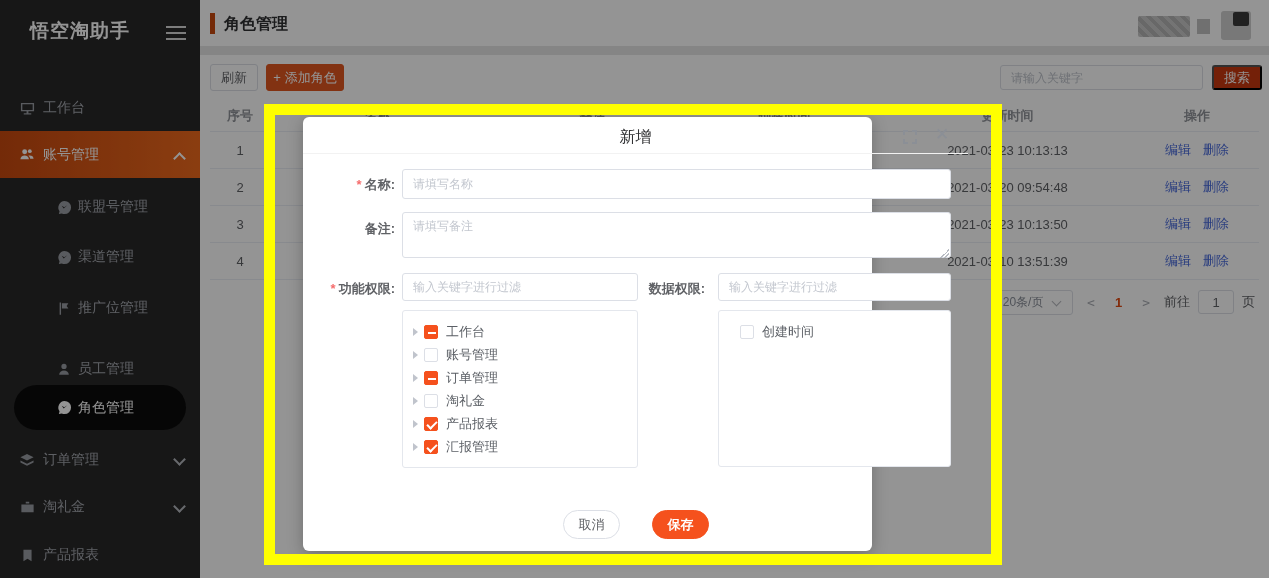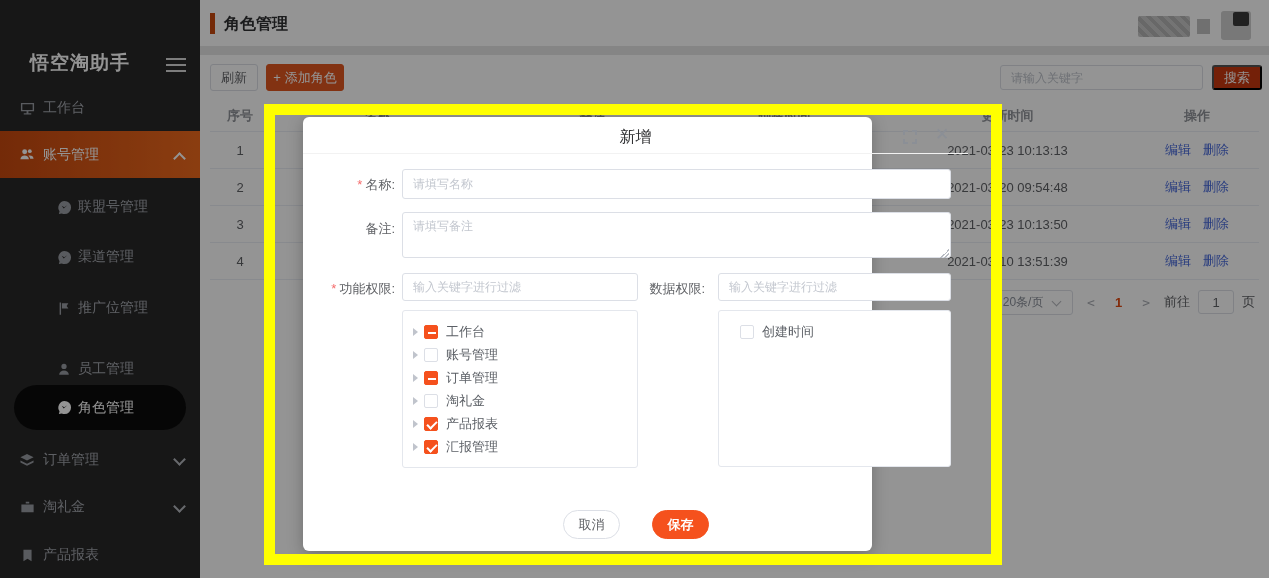--- a/index.html
+++ b/index.html
@@ -2,21 +2,21 @@
 <html><head>
 <meta charset="utf-8">
 <style>
   * { margin:0; padding:0; box-sizing:border-box; }
   html,body { width:1269px; height:578px; }
   body { font-family:"Liberation Sans","DejaVu Sans",sans-serif; background:#fff; }
   .stage { position:relative; width:1269px; height:578px; overflow:hidden; background:#fff; }
 
   
   .sidebar { position:absolute; left:0; top:0; width:200px; height:578px; background:#282828; z-index:1; }
-  .logo-row { position:absolute; left:0; top:0; width:200px; height:62px; display:flex; align-items:center;margin-top:32px; }
+  .logo-row { position:absolute; left:0; top:0; width:200px; height:62px; display:flex; align-items:center; }
   .logo-title { position:absolute; left:30px; top:18px; color:#ffffff; font-size:19px; font-weight:bold; letter-spacing:1px; }
   .hamburger { position:absolute; right:14px; top:22px; width:20px; height:16px; cursor:pointer; }
   .hamburger i { display:block; height:2px; background:#d8d8d8; margin:4px 0; }
   .side-item { position:absolute; left:0; width:200px; display:flex; align-items:center; color:#a3a6ad; font-size:14px; cursor:pointer; }
   .side-item .icon { display:inline-flex; width:16px; height:16px; align-items:center; justify-content:center; }
   .side-item.top .icon { position:absolute; left:19px; }
   .side-item.top .lbl { position:absolute; left:43px; }
   .side-item.sub .icon { position:absolute; left:56px; }
   .side-item.sub .lbl { position:absolute; left:78px; }
   .side-item.top.active { background:linear-gradient(90deg,#c8490f,#ef6a1d); color:#ffffff; }
@@ -77,21 +77,21 @@
   .modal { position:absolute; left:303px; top:117px; width:569px; height:434px; background:#fff; border-radius:6px; z-index:20; box-shadow:0 4px 16px rgba(0,0,0,0.25); }
   .modal-header { position:absolute; left:0; top:0; width:665px; height:37px; border-bottom:1px solid #f2f2f2; }
   .modal-title { position:absolute; left:0; top:10px; width:665px; text-align:center; font-size:16px; color:#303133; }
   .ic-full { position:absolute; left:600px; top:13px; width:14px; height:14px; cursor:pointer; }
   .ic-full i { position:absolute; width:5px; height:5px; }
   .ic-full i:nth-child(1){left:0;top:0;border-left:2px solid #8b8f96;border-top:2px solid #8b8f96;}
   .ic-full i:nth-child(2){right:0;top:0;border-right:2px solid #8b8f96;border-top:2px solid #8b8f96;}
   .ic-full i:nth-child(3){left:0;bottom:0;border-left:2px solid #8b8f96;border-bottom:2px solid #8b8f96;}
   .ic-full i:nth-child(4){right:0;bottom:0;border-right:2px solid #8b8f96;border-bottom:2px solid #8b8f96;}
   .ic-close { position:absolute; left:630px; top:9px; width:18px; height:18px; color:#8b8f96; font-size:17px; line-height:18px; text-align:center; cursor:pointer; }
-  .f-label { position:absolute; width:92px; text-align:right; font-size:13px; color:#606266; }
+  .f-label { position:absolute; width:92px; text-align:right; font-size:13px; color:#606266;font-weight:bold; }
   .req::before { content:"*"; color:#f56c6c; margin-right:3px; }
   .f-input { position:absolute; border:1px solid #dcdfe6; border-radius:3px; padding:0 10px; font-size:12px; color:#606266; font-family:inherit; background:#fff; }
   .f-input::placeholder, .f-area::placeholder { color:#c3c7cf; }
   .f-area { position:absolute; border:1px solid #dcdfe6; border-radius:3px; padding:5px 10px; font-size:12px; color:#606266; font-family:inherit; resize:none; }
   .resize-grip { position:absolute; left:637px; top:132px; width:9px; height:9px; z-index:2;
       background:linear-gradient(135deg,transparent 0 50%,#b9bdc4 50% 56%,transparent 56% 72%,#b9bdc4 72% 78%,transparent 78%); }
   .tree-box { position:absolute; border:1px solid #e4e7ed; border-radius:3px; background:#fff; overflow:hidden; padding:9px 6px; }
   .tree-row { display:flex; align-items:center; height:23px; font-size:13px; color:#5c6066; cursor:pointer; }
   .caret { width:0; height:0; border-top:4px solid transparent; border-bottom:4px solid transparent; border-left:5px solid #c0c4cc; margin:0 6px 0 4px; flex:none; }
   .cbx { width:14px; height:14px; border-radius:2px; margin-right:8px; flex:none; position:relative; }

